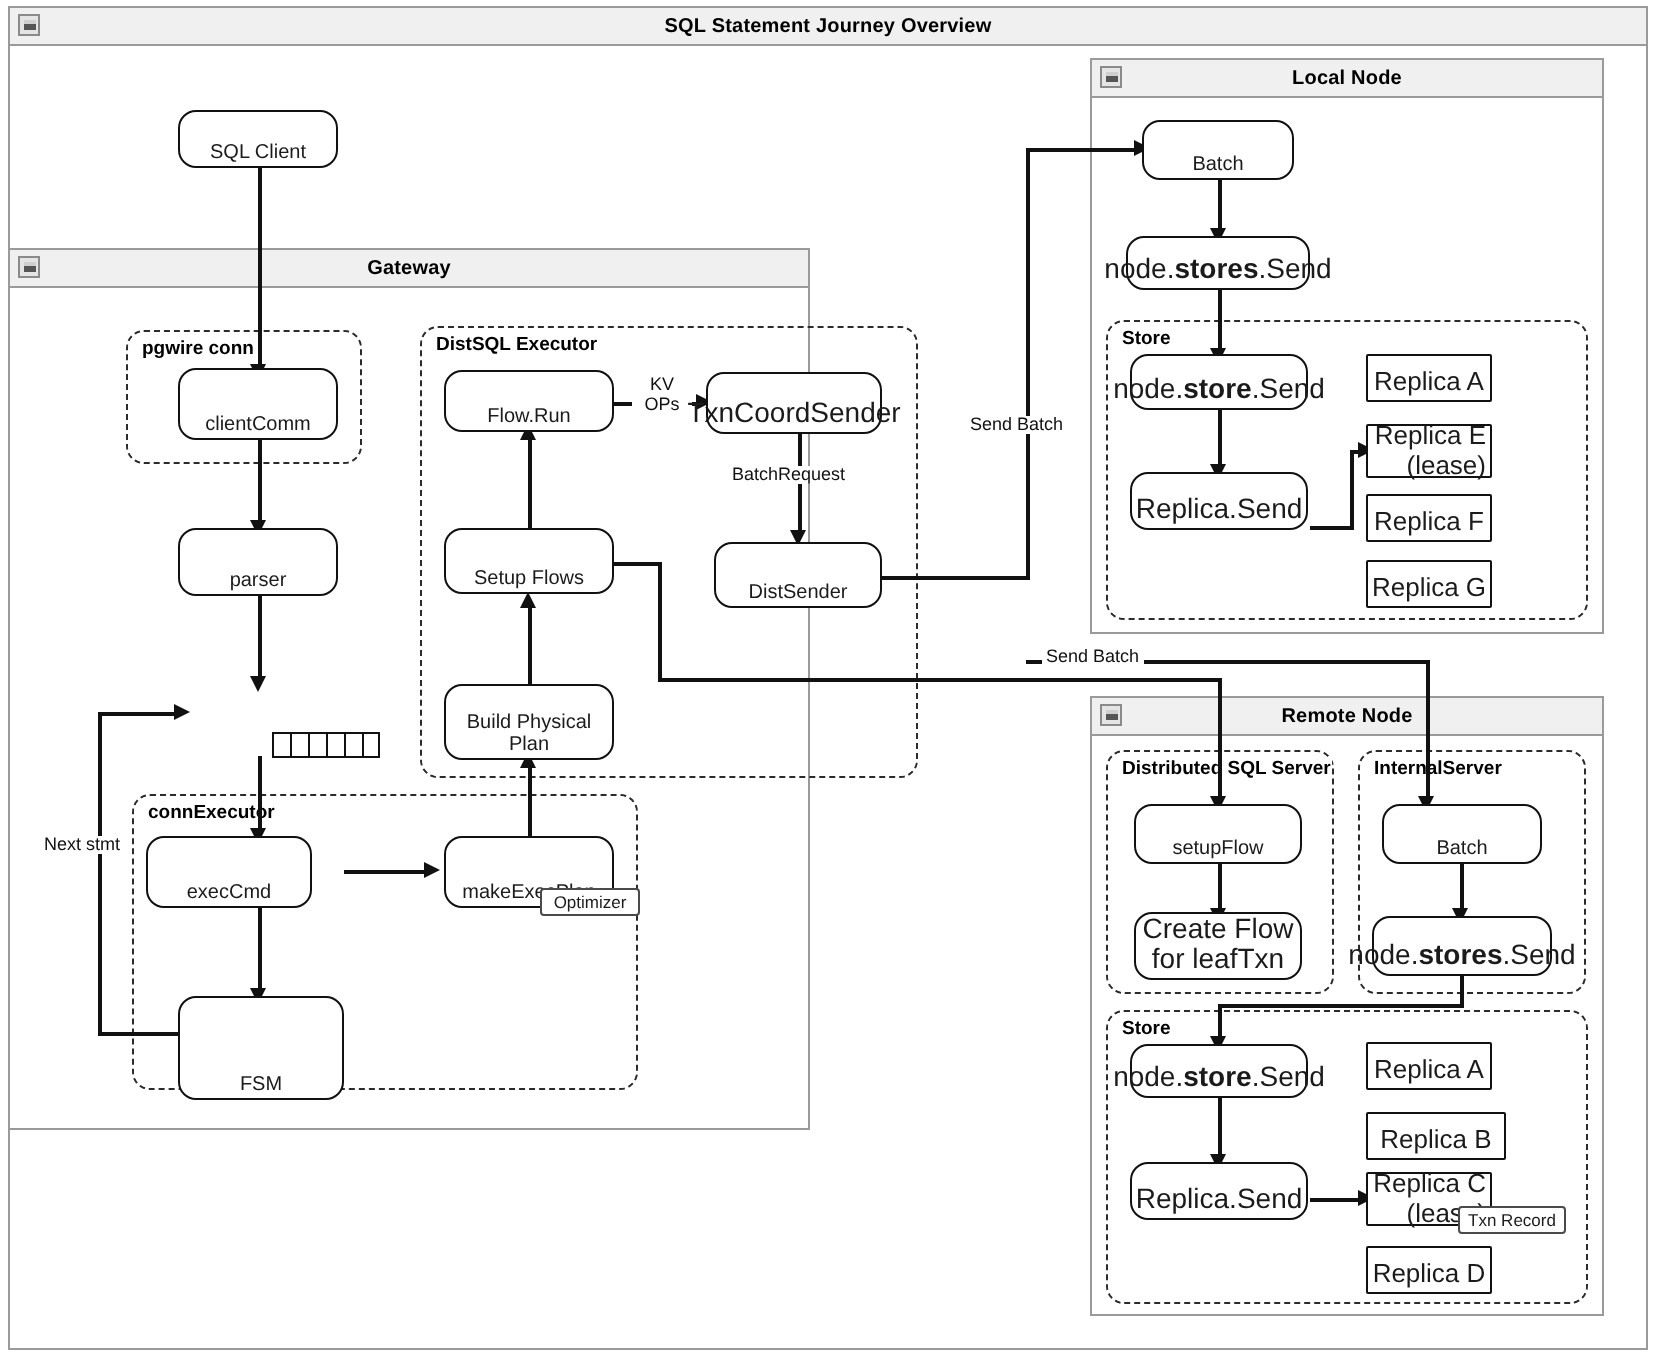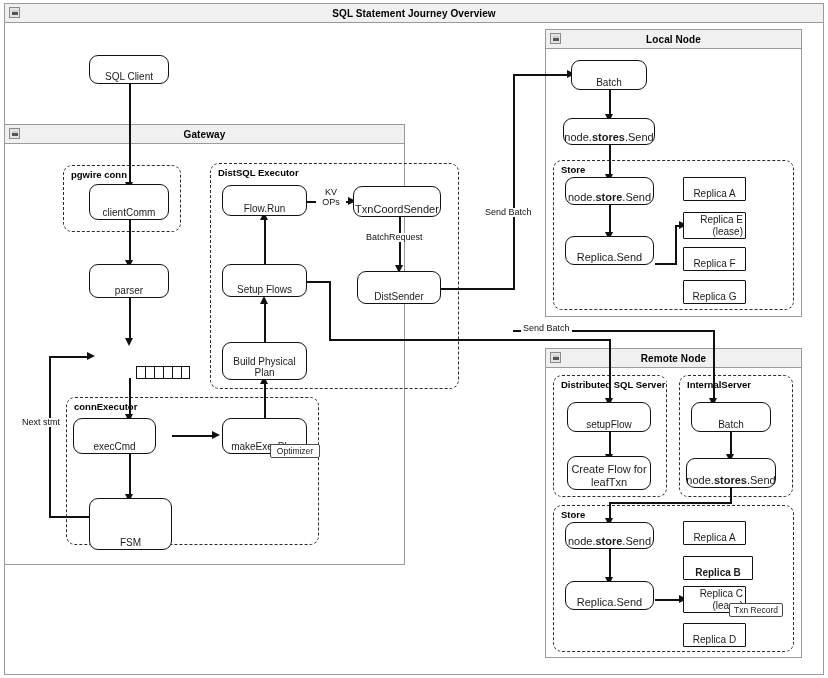--- a/index.html
+++ b/index.html
@@ -21,22 +21,22 @@
 
   
   .group{position:absolute;box-sizing:border-box;border:1.4px dashed #2b2b2b;border-radius:9px;background:transparent;}
   .group > .glabel{position:absolute;left:6px;top:3px;font-size:9.5px;font-weight:bold;color:#000;
                    background:#fff;padding:0 1px;white-space:nowrap;}
 
   
   .node{position:absolute;box-sizing:border-box;border:1.8px solid #111;border-radius:9px;background:#fff;
         display:flex;align-items:flex-end;justify-content:center;text-align:center;
         font-size:10px;color:#1b1b1b;line-height:1.12;padding:1px 2px;white-space:nowrap;}
-  .node.sq{border-radius:1px;border-width:1.6px;font-size:10px;}
-  .node.small{font-size:11px;}
+  .node.sq{border-radius:1px;border-width:1.6px;font-size:13px;}
+  .node.small{font-size:14px;}
   .node b{font-weight:bold;}
   .node .two{white-space:normal;}
 
   .badge{position:absolute;box-sizing:border-box;border:1.2px solid #4a4a4a;border-radius:2px;background:#fff;
          font-size:8.5px;color:#1b1b1b;display:flex;align-items:center;justify-content:center;white-space:nowrap;z-index:6;}
 
   
   .queue{position:absolute;display:flex;z-index:5;}
   .queue span{display:block;width:9px;height:13px;border:1.3px solid #111;border-right:none;background:#fff;box-sizing:border-box;}
   .queue span:last-child{border-right:1.3px solid #111;}
@@ -309,21 +309,21 @@
   <div class="node small" style="left:565px;top:522px;width:89px;height:27px;">
     <span><span>node.</span><b>store</b><span>.Send</span></span>
   </div>
   <div class="node small" style="left:565px;top:581px;width:89px;height:29px;">
     <span>Replica.Send</span>
   </div>
 
   <div class="node sq" style="left:683px;top:521px;width:63px;height:24px;">
     <span>Replica A</span>
   </div>
-  <div class="node sq" style="left:683px;top:556px;width:70px;height:24px;font-weight:bold;">
+  <div class="node sq" style="left:683px;top:556px;width:70px;height:24px;">
     <span>Replica B</span>
   </div>
   <div class="node sq" style="left:683px;top:586px;width:63px;height:27px;flex-direction:column;">
     <span>Replica C</span>
     <span>(lease)</span>
   </div>
   <div class="badge" style="left:729px;top:603px;width:54px;height:14px;">
     <span>Txn Record</span>
   </div>
   <div class="node sq" style="left:683px;top:623px;width:63px;height:24px;">

